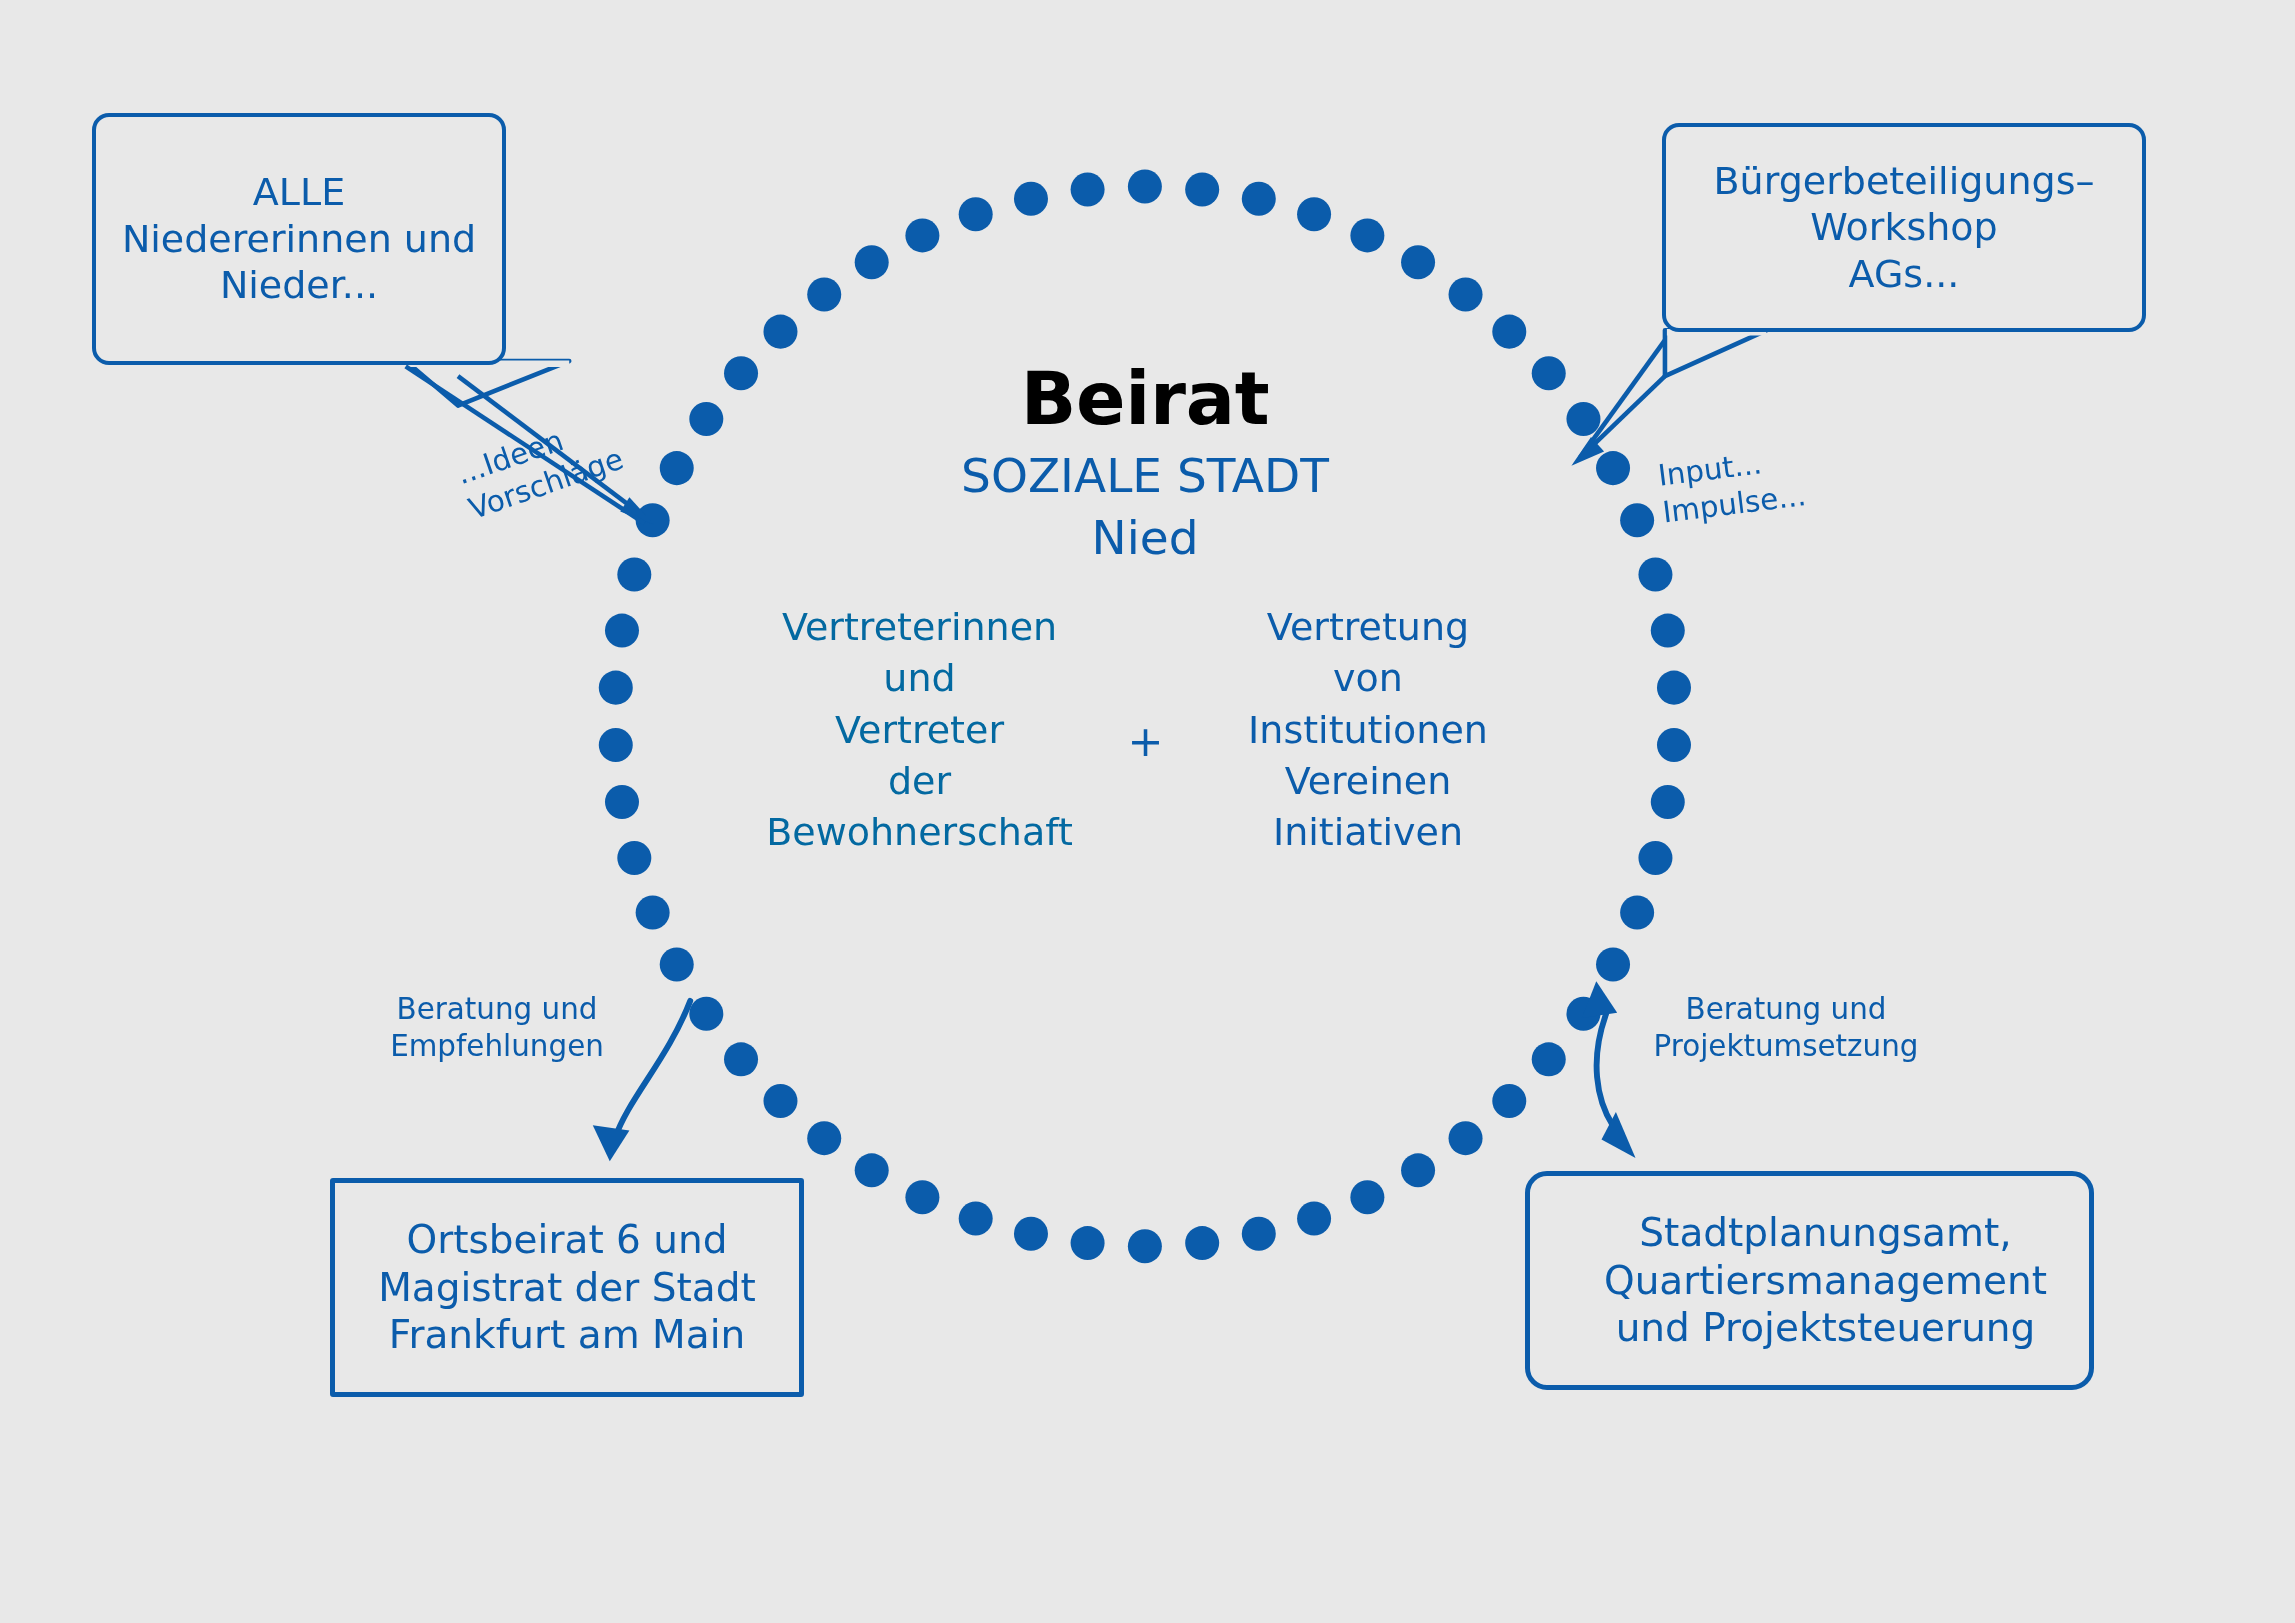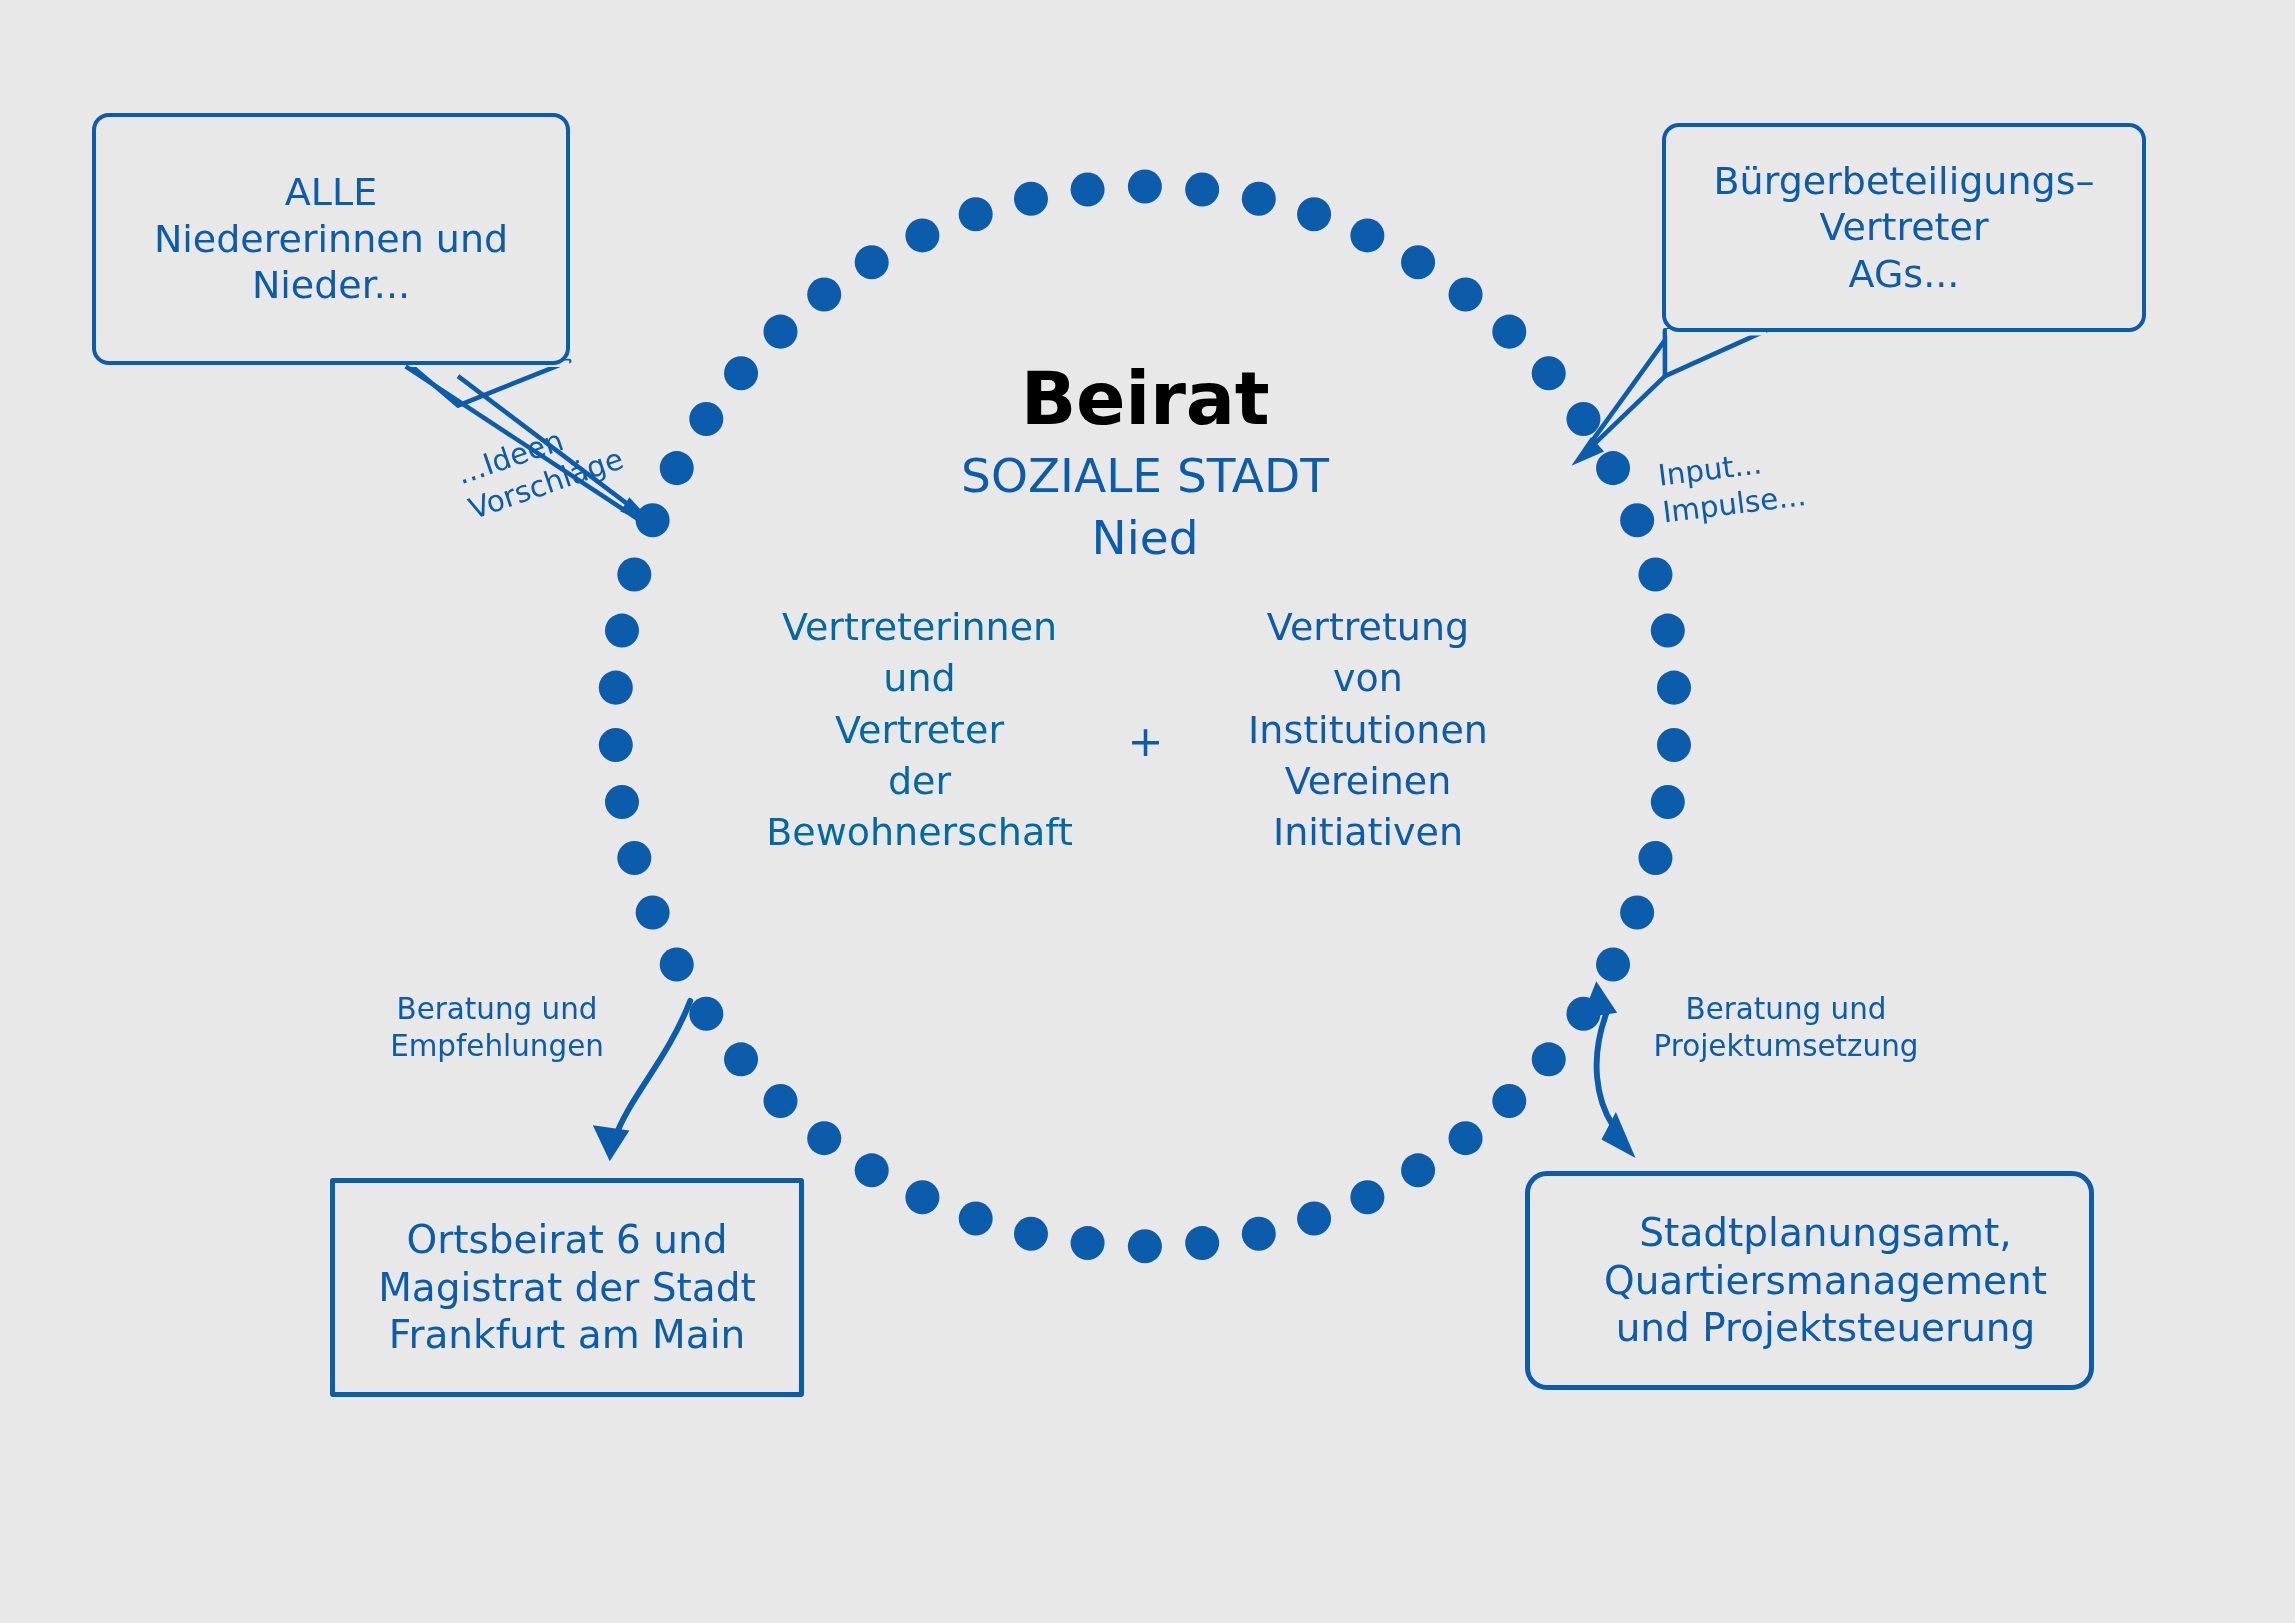--- a/index.html
+++ b/index.html
@@ -32,21 +32,21 @@
     align-items: center;
     justify-content: center;
     text-align: center;
     line-height: 1.22;
     font-weight: 400;
   }
   .bubble-inner { padding: 0 7.9px; }
 
   #bubble-alle {
     left: 92px; top: 113px;
-    width: 478px; height: 252px;
+    width: 414px; height: 252px;
     font-size: 38px;
     justify-content: center;
   }
   #bubble-buerger {
     left: 1662px; top: 123px;
     width: 484px; height: 209px;
     font-size: 38px;
   }
   #box-ortsbeirat {
     left: 330px; top: 1178px;
@@ -262,21 +262,21 @@
   </svg>
 
   <div class="bubble" id="bubble-alle">
     <div class="bubble-inner" style="white-space:pre-line;">ALLE
 Niedererinnen und
 Nieder...</div>
   </div>
 
   <div class="bubble" id="bubble-buerger">
     <div class="bubble-inner" style="white-space:pre-line;">Bürgerbeteiligungs–
-Vertreter
+Workshop
 AGs...</div>
   </div>
 
   <div class="bubble" id="box-ortsbeirat">
     <div class="bubble-inner" style="white-space:pre-line;">Ortsbeirat 6 und
 Magistrat der Stadt
 Frankfurt am Main</div>
   </div>
 
   <div class="bubble" id="box-stadtplanung">

